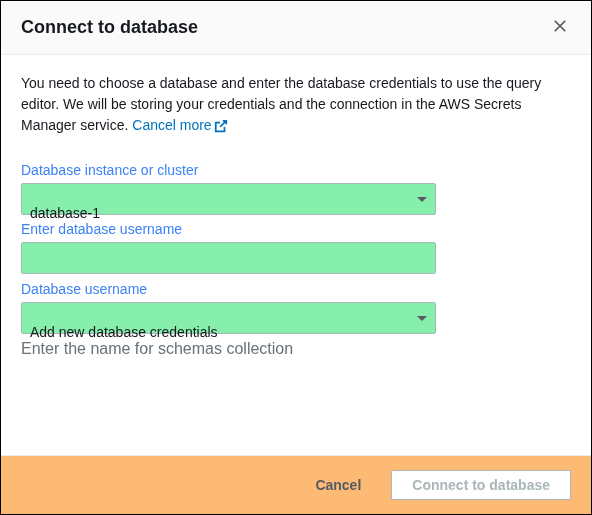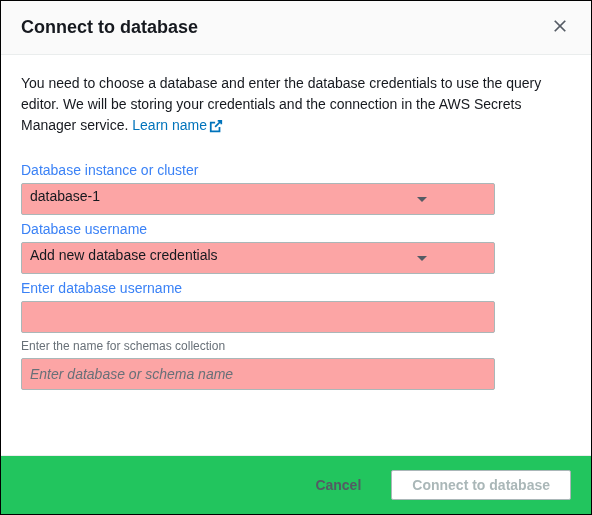--- a/index.html
+++ b/index.html
@@ -63,37 +63,37 @@
       margin-bottom: 6px;
     }
     .field-label {
       display: block;
       font-size: 14px;
       color: #3b82f6;
       margin-bottom: 5px;
       margin-top: 6px;
     }
     .field-hint {
-      font-size: 12px;
+      font-size: 16px;
       color: #687078;
       margin-top: 2px;
       margin-bottom: 5px;
     }
     .select-wrap {
       position: relative;
       width: 415px;
     }
     .select, .text-input {
-      width: 474px;
+      width: 415px;
       height: 32px;
       border: 1px solid #aab7b8;
       border-radius: 2px;
-      padding: 4px 30px 4px 8px;
-      font-size: 14px;
-      background: #fca5a5;
+      padding: 21px 30px 4px 8px;
+      font-size: 14px;
+      background: #86efac;
       color: #16191f;
       appearance: none;
       -webkit-appearance: none;
       cursor: pointer;
     }
     .text-input {
       cursor: text;
       padding-right: 8px;
     }
     .text-input::placeholder {
@@ -107,21 +107,21 @@
       transform: translateY(-50%);
       pointer-events: none;
       color: #545b64;
     }
     .footer {
       border-top: 1px solid #eaeded;
       padding: 14px 20px;
       display: flex;
       justify-content: flex-end;
       gap: 10px;
-      background: #22c55e;
+      background: #fdba74;
     }
     .btn {
       font-size: 14px;
       font-weight: 700;
       padding: 6px 20px;
       border: none;
       background: none;
       cursor: pointer;
       border-radius: 2px;
     }
@@ -145,57 +145,56 @@
       <svg width="14" height="14" viewBox="0 0 16 16" stroke="currentColor" stroke-width="2" fill="none">
         <line x1="2" y1="2" x2="14" y2="14"></line>
         <line x1="14" y1="2" x2="2" y2="14"></line>
       </svg>
     </span>
   </button>
 </div>
 
 <div class="body">
   <p class="intro">
-    <span>You need to choose a database and enter the database credentials to use the query editor. We will be storing your credentials and the connection in the AWS Secrets Manager service. </span><a class="link"><span>Learn name</span><svg width="14" height="14" viewBox="0 0 16 16" stroke="#0073bb" stroke-width="2" fill="none">
+    <span>You need to choose a database and enter the database credentials to use the query editor. We will be storing your credentials and the connection in the AWS Secrets Manager service. </span><a class="link"><span>Cancel more</span><svg width="14" height="14" viewBox="0 0 16 16" stroke="#0073bb" stroke-width="2" fill="none">
           <path d="M10 2h4v4M14 2L7 9M12 9v5H2V4h5"></path>
         </svg></a>
   </p>
 
   <div class="field">
     <label class="field-label">Database instance or cluster</label>
     <div class="select-wrap">
       <div class="select">database-1</div>
       <span class="caret">
         <svg width="12" height="8" viewBox="0 0 12 8" fill="currentColor">
             <path d="M1 1l5 5 5-5z"></path>
           </svg>
       </span>
     </div>
   </div>
 
   <div class="field">
+    <label class="field-label">Enter database username</label>
+    <input type="text" class="text-input" value="" style="">
+  </div>
+
+  <div class="field">
     <label class="field-label">Database username</label>
     <div class="select-wrap">
       <div class="select">Add new database credentials</div>
       <span class="caret">
         <svg width="12" height="8" viewBox="0 0 12 8" fill="currentColor">
             <path d="M1 1l5 5 5-5z"></path>
           </svg>
       </span>
     </div>
   </div>
 
-  <div class="field">
-    <label class="field-label">Enter database username</label>
-    <input type="text" class="text-input" value="" style="">
-  </div>
-
 
   <div class="field">
     <div class="field-hint">Enter the name for schemas collection</div>
-    <input type="text" class="text-input" placeholder="Enter database or schema name" style="">
   </div>
 </div>
 
 <div class="footer">
   <button class="btn btn-cancel">Cancel</button>
   <button class="btn btn-primary" disabled="">Connect to database</button>
 </div>
 
 </body></html>

